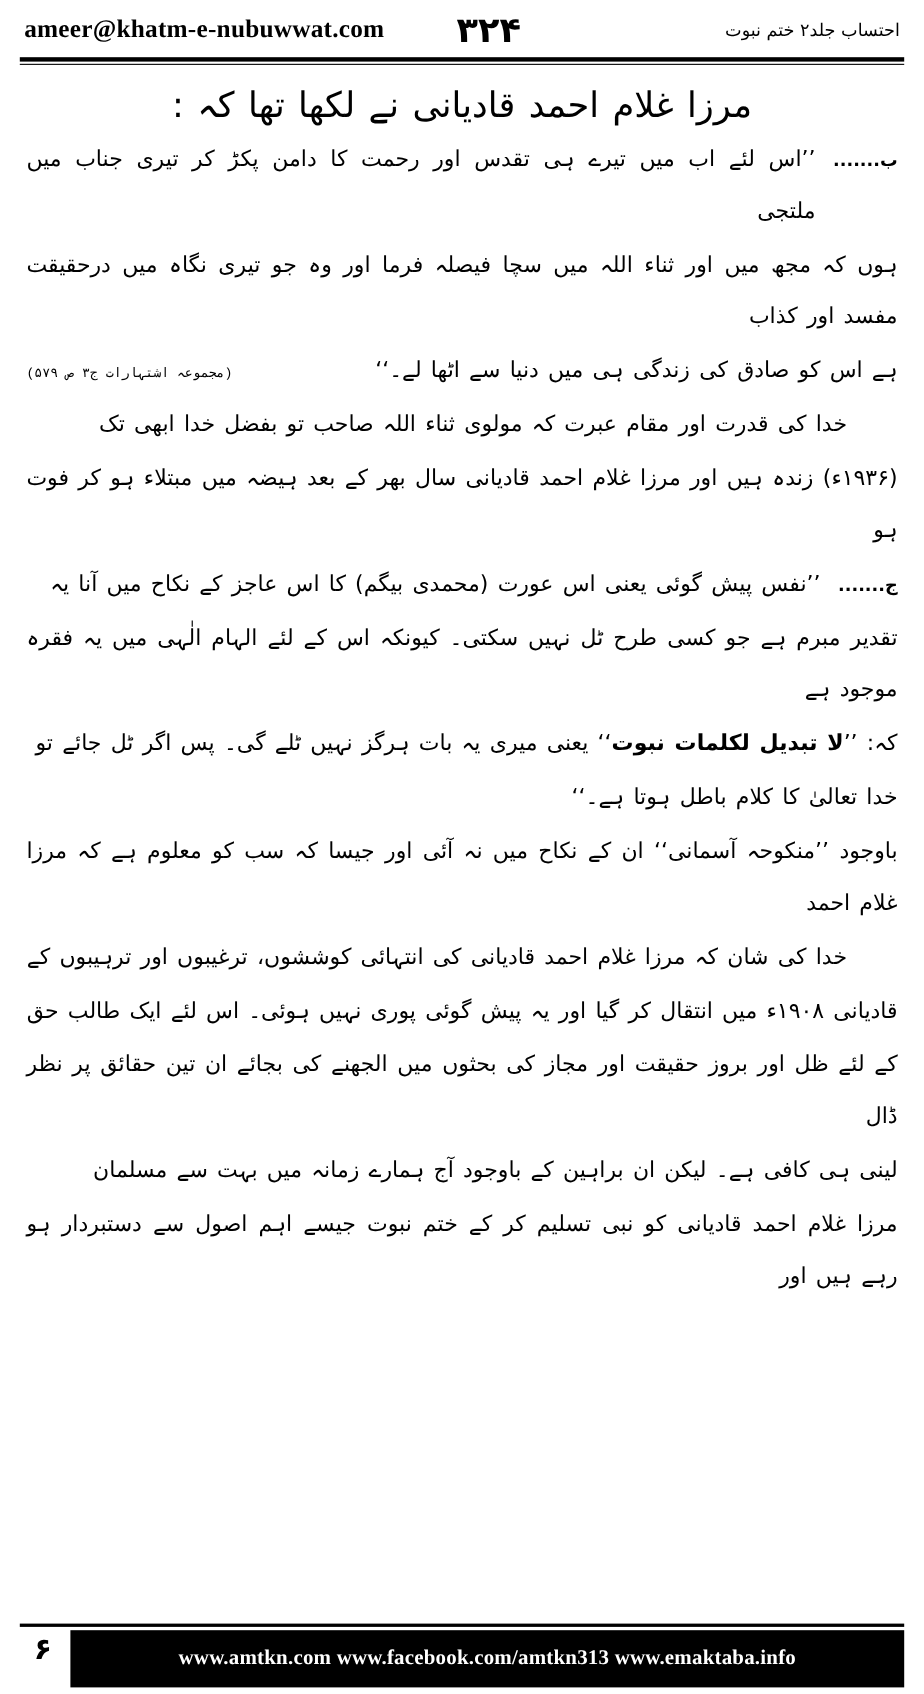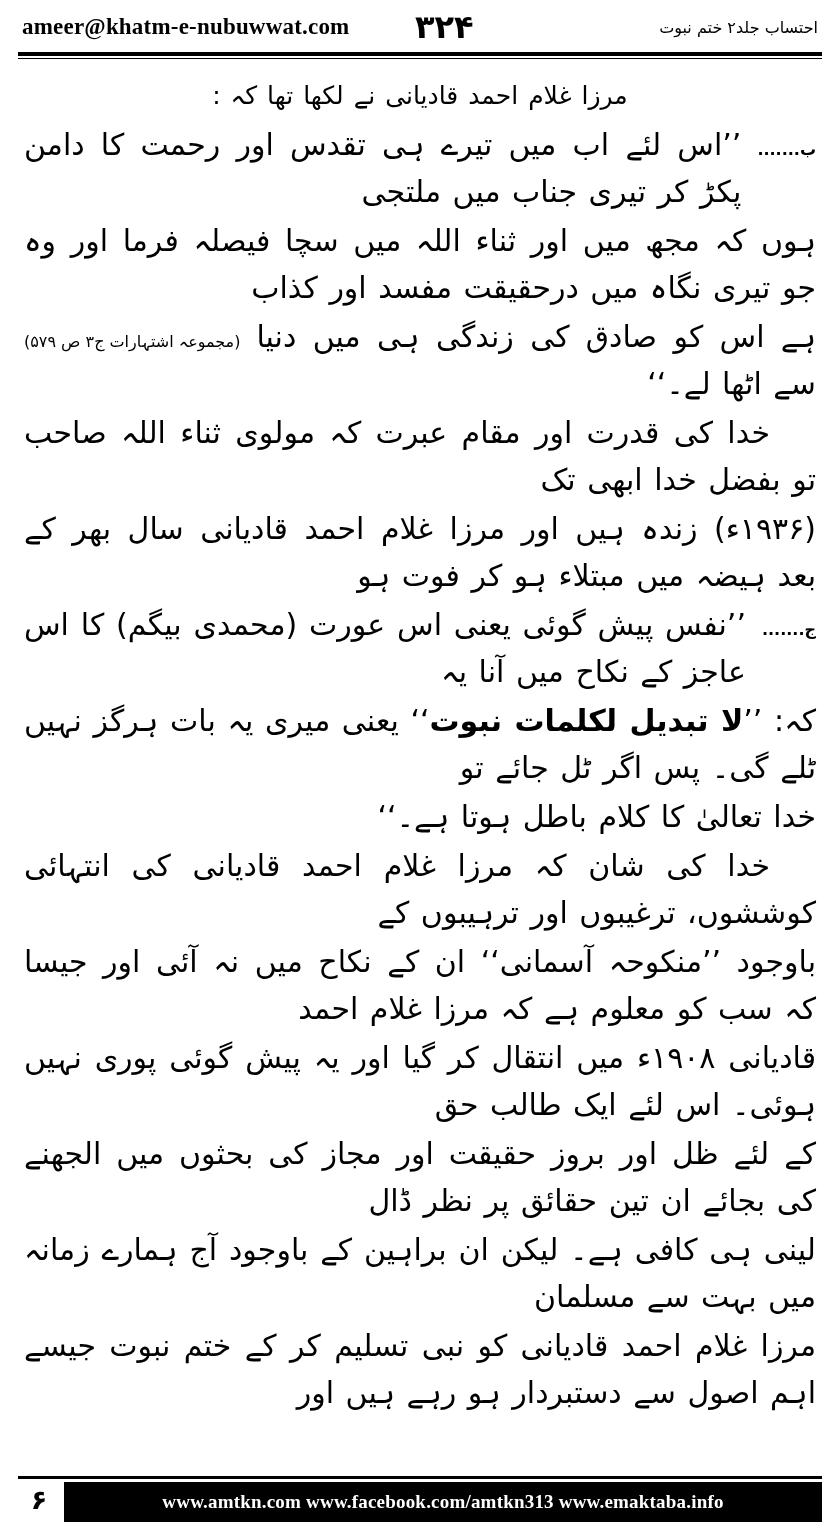--- a/index.html
+++ b/index.html
@@ -73,57 +73,58 @@
     top: 72px;
     left: 24px;
     right: 24px;
     bottom: 96px;
     direction: rtl;
     text-align: justify;
     text-align-last: right;
   }
   .para {
     font-family: "DejaVu Sans", sans-serif;
-    font-size: 30px;
+    font-size: 20px;
     line-height: 47px;
     margin: 0 0 2px 0;
     direction: rtl;
     text-align: justify;
     text-align-last: right;
     word-spacing: 2px;
   }
   .para.indent {
     text-indent: 46px;
   }
   .para.center {
     text-align: center;
     text-align-last: center;
   }
   .para.big {
-    font-size: 25px;
+    font-size: 32px;
   }
   .label {
     font-weight: bold;
   }
   .bold {
     font-weight: bold;
   }
   .mixed-line {
     display: flex;
     direction: rtl;
     justify-content: space-between;
     align-items: baseline;
     gap: 16px;
   }
   .mixed-line .seg-main {
     flex: 1 1 auto;
   }
   .mixed-line .seg-ref {
     flex: 0 0 auto;
-    font-size: 16px;
+    font-size: 12px;
+    font-family: Liberation Mono, monospace;
   }
   
   .footer {
     position: absolute;
     left: 18px;
     right: 18px;
     bottom: 18px;
     height: 46px;
   }
   .footer-rule-top {
@@ -132,21 +133,21 @@
     left: 0;
     right: 0;
     height: 3px;
     background: #000;
   }
   .footer-bar {
     position: absolute;
     top: 6px;
     left: 46px;
     right: 0;
-    height: 40px;
+    height: 52px;
     background: #000;
     color: #fff;
     display: flex;
     align-items: center;
     justify-content: center;
   }
   .footer-links {
     font-family: "Liberation Serif", serif;
     font-size: 19px;
     font-weight: bold;
@@ -200,31 +201,32 @@
 
     <p class="para indent">خدا کی قدرت اور مقام عبرت کہ مولوی ثناء اللہ صاحب تو بفضل خدا ابھی تک</p>
     <p class="para">(۱۹۳۶ء) زندہ ہیں اور مرزا غلام احمد قادیانی سال بھر کے بعد ہیضہ میں مبتلاء ہو کر فوت ہو</p>
 
 
     <div class="mixed-line">
       <span class="label">ج.......</span>
       <span class="para seg-main" style="line-height:47px;">’’نفس پیش گوئی یعنی اس عورت (محمدی بیگم) کا اس عاجز کے نکاح میں آنا یہ</span>
     </div>
 
+    <p class="para">تقدیر مبرم ہے جو کسی طرح ٹل نہیں سکتی۔ کیونکہ اس کے لئے الہام الٰہی میں یہ فقرہ موجود ہے</p>
 
     <p class="para">
       <span>کہ: ’’</span><span class="bold">لا تبدیل لکلمات نبوت</span><span>‘‘ یعنی میری یہ بات ہرگز نہیں ٹلے گی۔ پس اگر ٹل جائے تو</span>
     </p>
 
     <div class="mixed-line">
       <span class="para seg-main" style="line-height:47px;">خدا تعالیٰ کا کلام باطل ہوتا ہے۔‘‘</span>
     </div>
 
+    <p class="para">باوجود ’’منکوحہ آسمانی‘‘ ان کے نکاح میں نہ آئی اور جیسا کہ سب کو معلوم ہے کہ مرزا غلام احمد</p>
     <p class="para indent">خدا کی شان کہ مرزا غلام احمد قادیانی کی انتہائی کوششوں، ترغیبوں اور ترہیبوں کے</p>
-    <p class="para">باوجود ’’منکوحہ آسمانی‘‘ ان کے نکاح میں نہ آئی اور جیسا کہ سب کو معلوم ہے کہ مرزا غلام احمد</p>
     <p class="para">قادیانی ۱۹۰۸ء میں انتقال کر گیا اور یہ پیش گوئی پوری نہیں ہوئی۔ اس لئے ایک طالب حق</p>
     <p class="para">کے لئے ظل اور بروز حقیقت اور مجاز کی بحثوں میں الجھنے کی بجائے ان تین حقائق پر نظر ڈال</p>
     <p class="para">لینی ہی کافی ہے۔ لیکن ان براہین کے باوجود آج ہمارے زمانہ میں بہت سے مسلمان</p>
     <p class="para">مرزا غلام احمد قادیانی کو نبی تسلیم کر کے ختم نبوت جیسے اہم اصول سے دستبردار ہو رہے ہیں اور</p>
 
   </div>
 
   <div class="footer">
     <div class="footer-rule-top"></div>
     <div class="page-number">۶</div>

